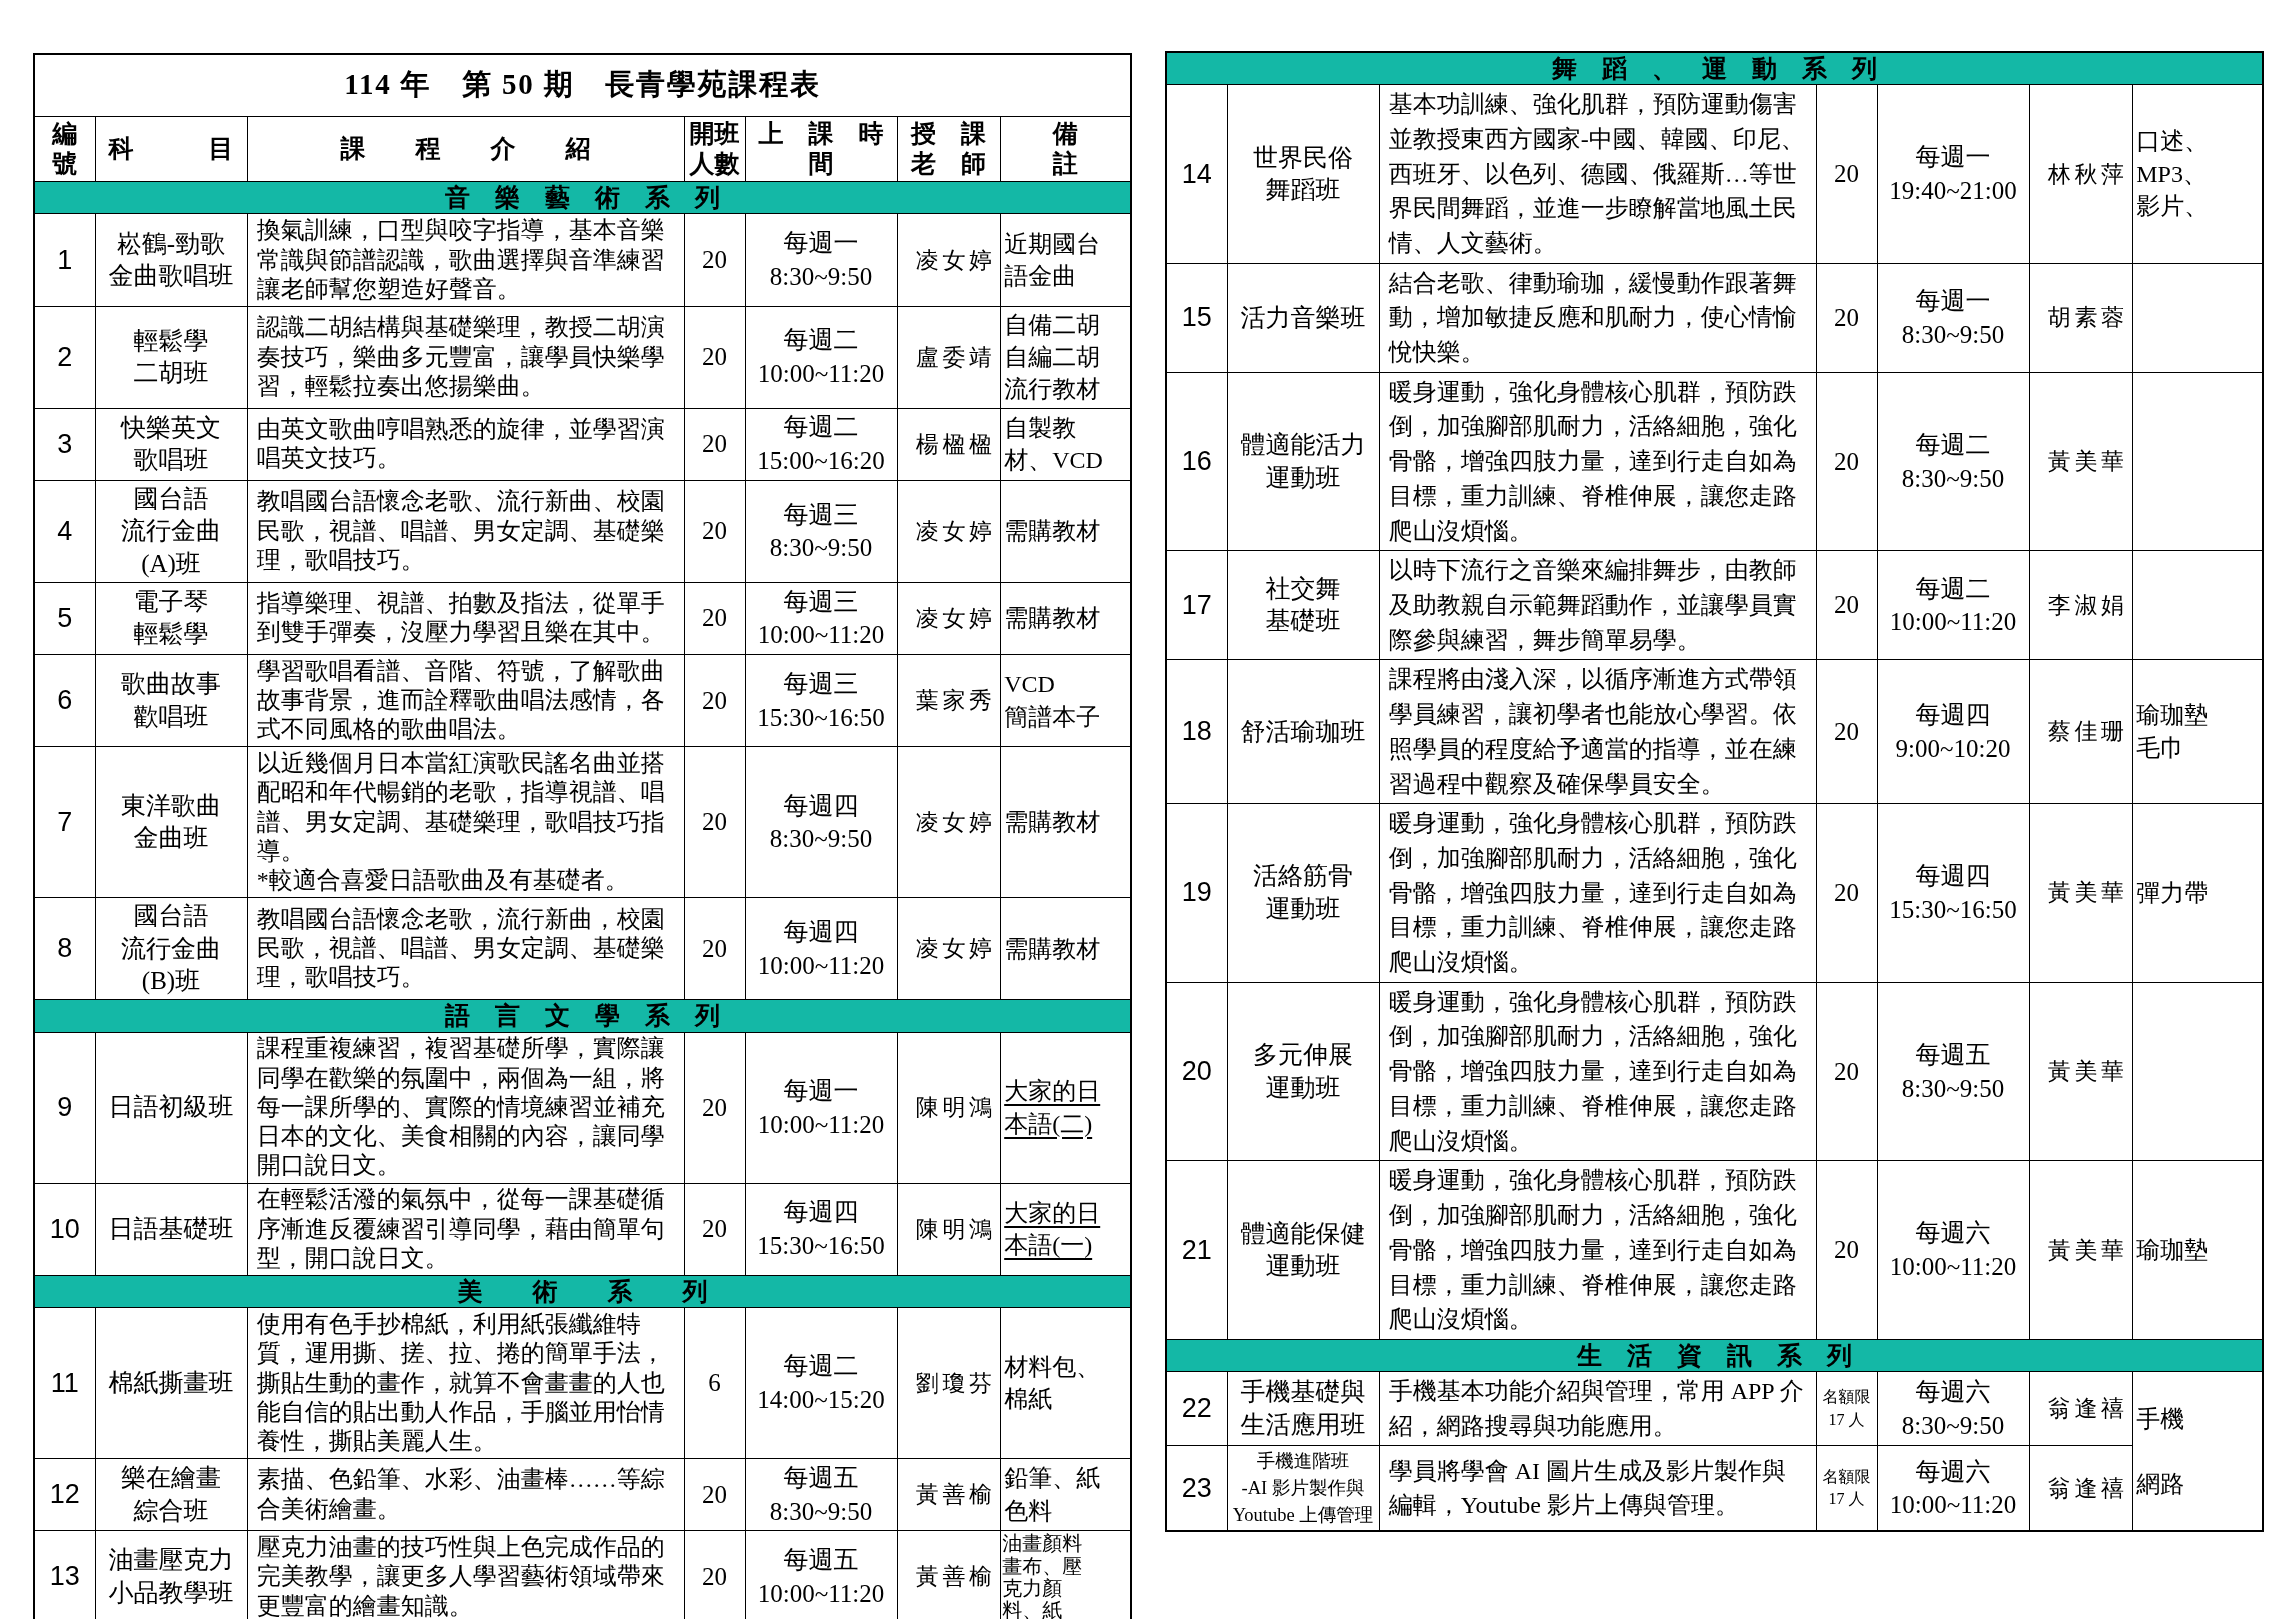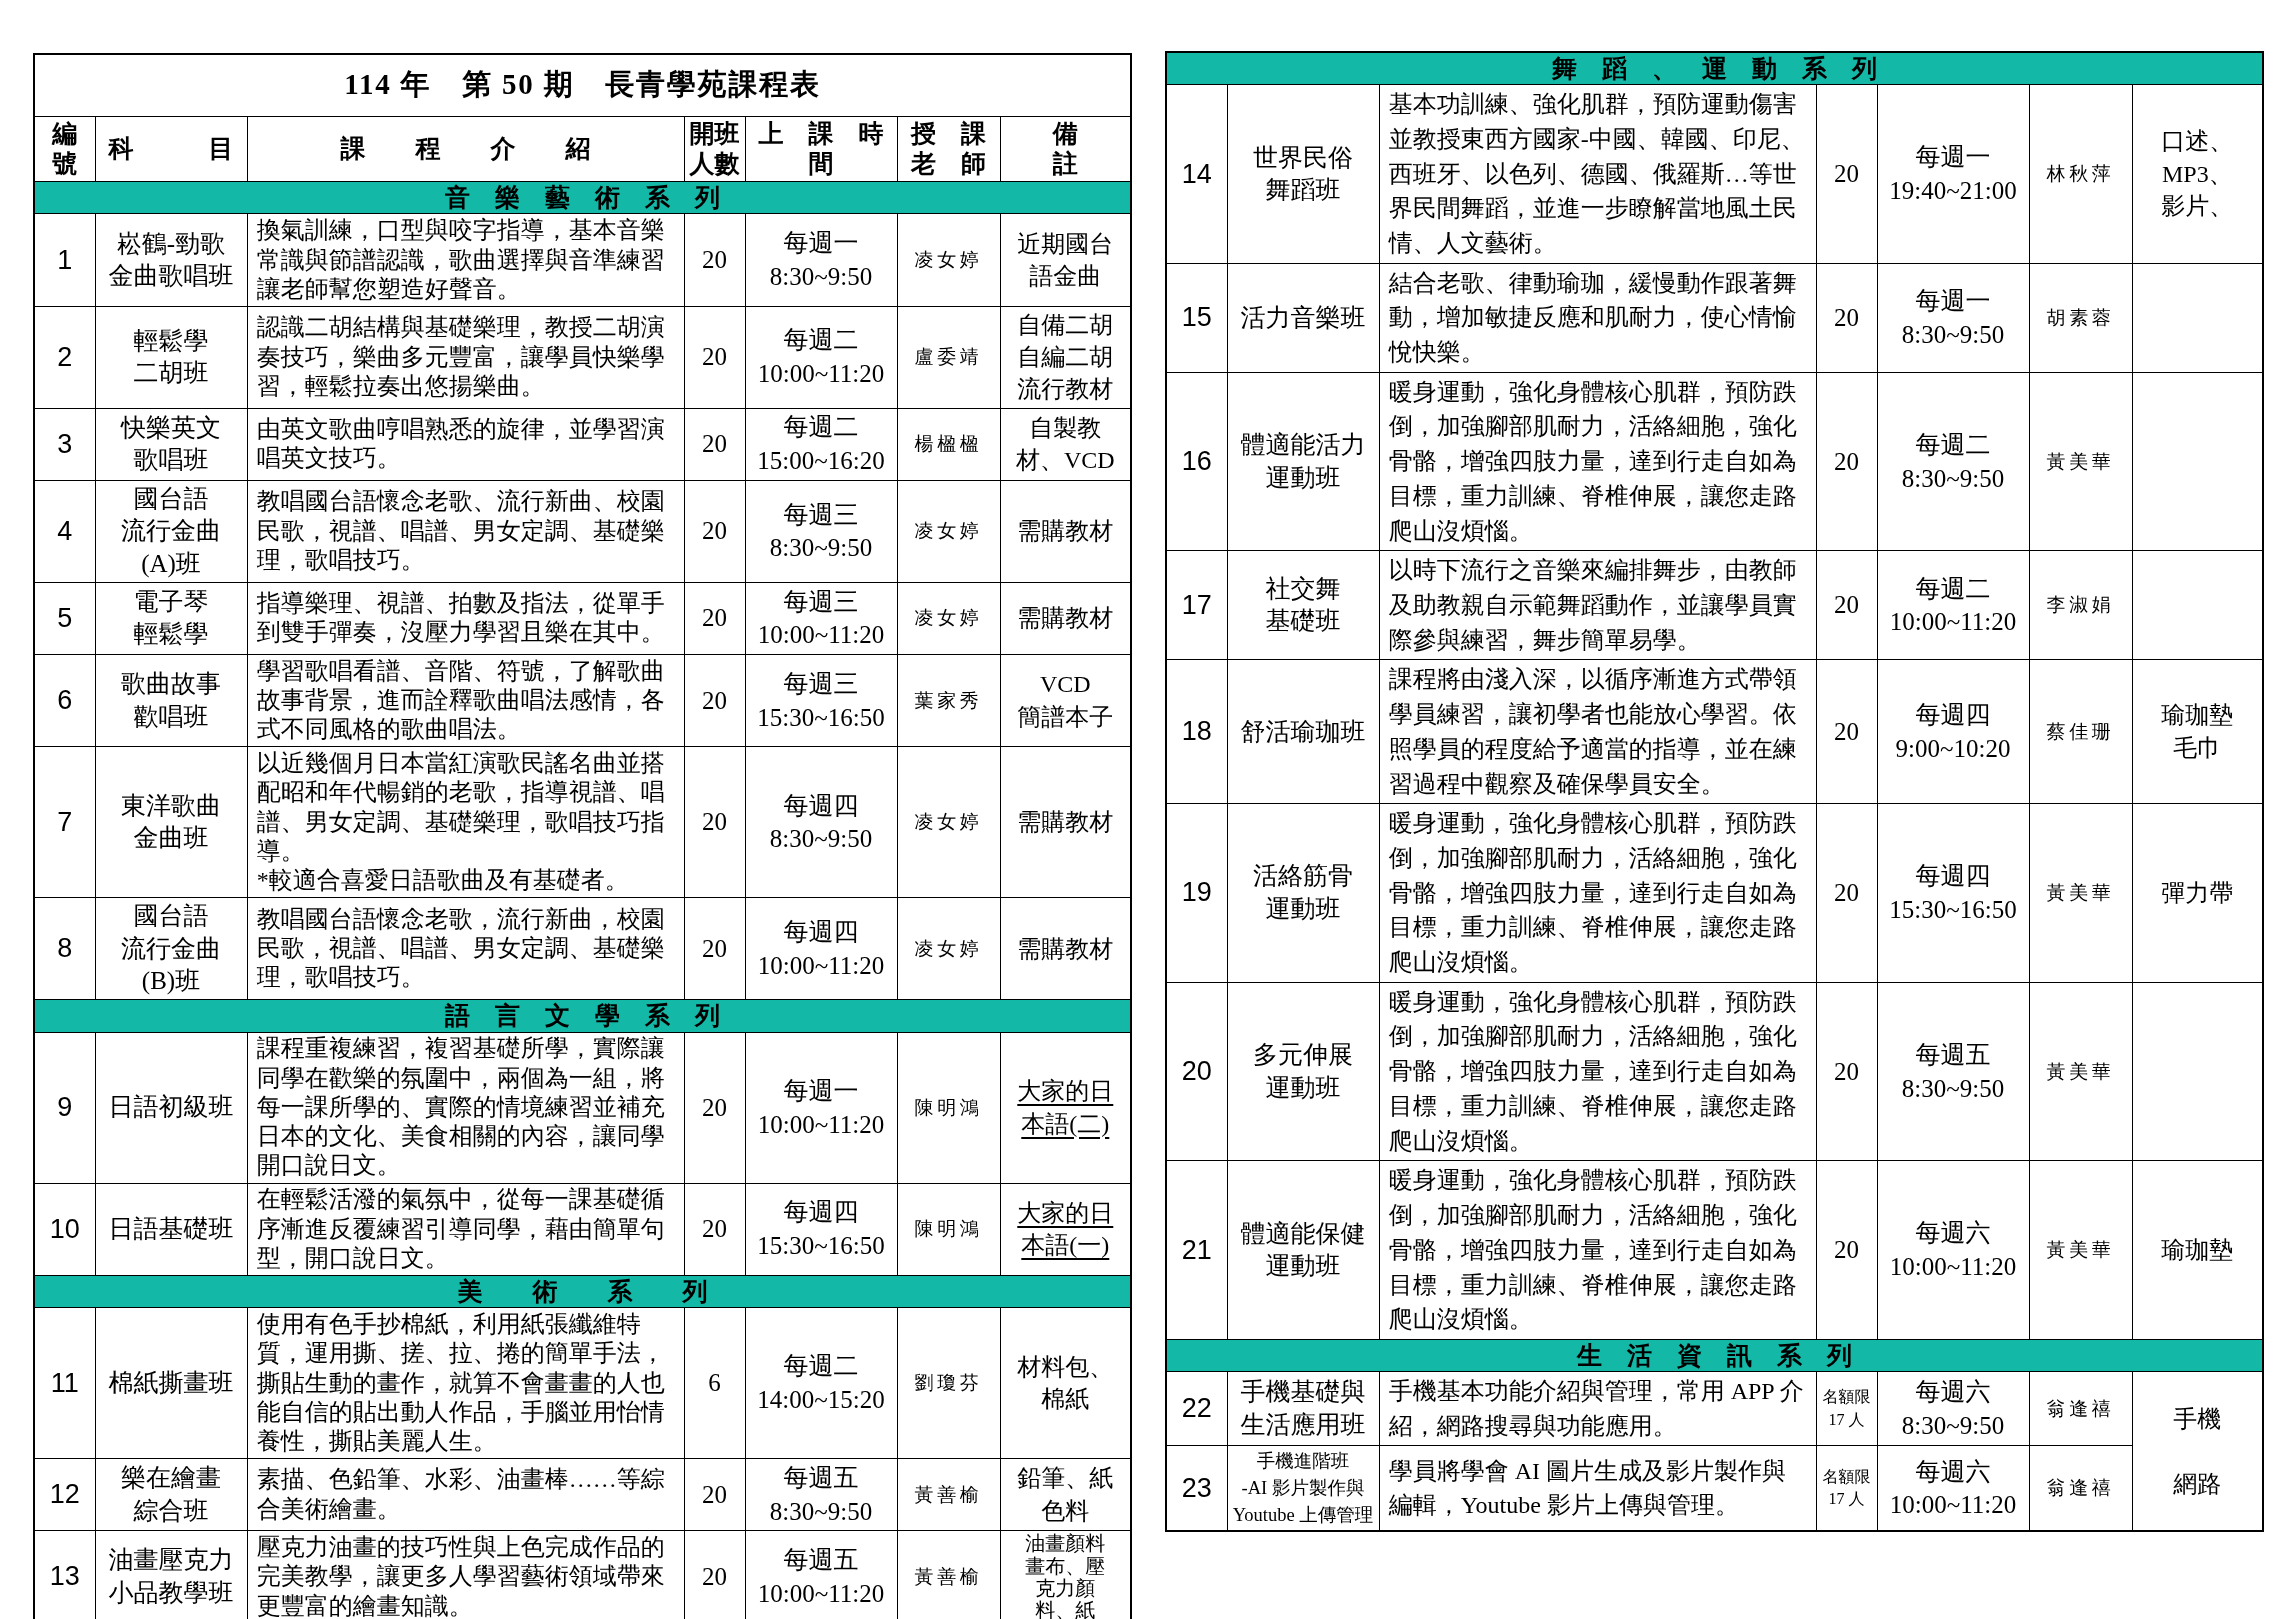--- a/index.html
+++ b/index.html
@@ -48,22 +48,22 @@
   td.subject{text-align:center;font-size:25px;line-height:1.3;}
   td.subject.small-subject{font-size:18.5px;line-height:1.45;}
   td.desc{
     text-align:left;font-size:24px;line-height:1.22;
     padding:1.8px 9.2px;
   }
   #right-table td.desc{line-height:1.45;}
   td.size{text-align:center;font-size:25px;}
   td.size.size-note{font-size:16px;line-height:1.4;}
   td.time{text-align:center;font-size:25px;line-height:1.35;}
-  td.teacher{text-align:center;font-size:19px;letter-spacing:3.7px;}
-  td.remark{text-align:center;font-size:24px;line-height:1.35;}
+  td.teacher{text-align:right;font-size:23px;letter-spacing:3.7px;}
+  td.remark{text-align:left;font-size:24px;line-height:1.35;}
   td.remark.u{text-decoration:underline;text-underline-offset:4.6px;}
   td.remark.remark-small{font-size:20px;line-height:1.12;padding:0.9px 1.8px;}
 </style>
 </head>
 <body>
 
 <div class="page">
 
   <table class="tbl" id="left-table">
     <colgroup>

